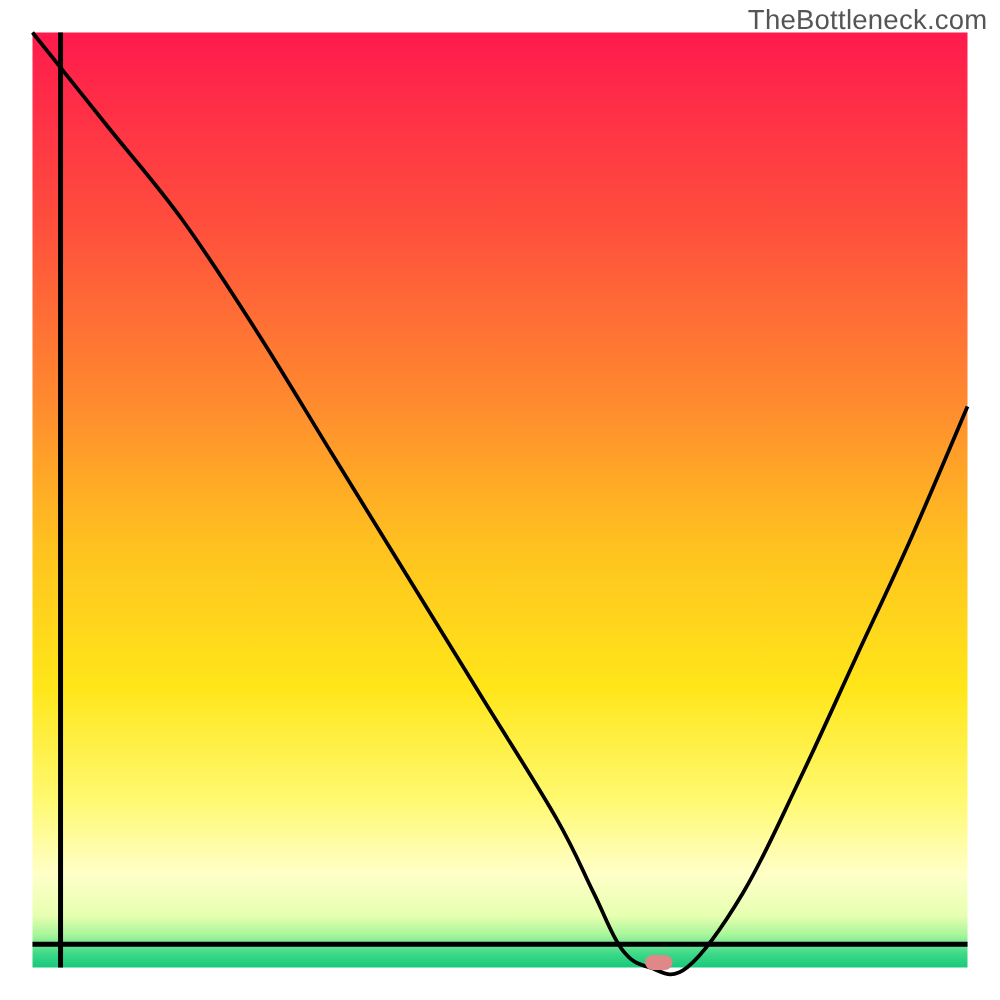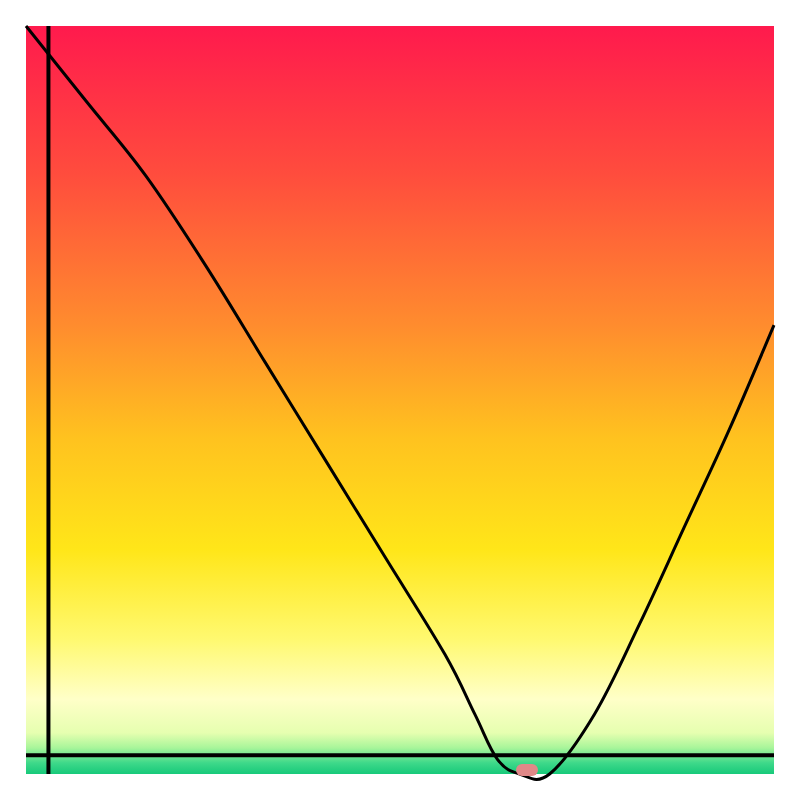--- a/index.html
+++ b/index.html
@@ -40,20 +40,21 @@
     background: #e08888;
     border-radius: 6px;
     transform: translate(-50%, -50%);
     z-index: 2;
   }
 </style>
 </head>
 <body>
 
 <div class="chart-container">
+  <div class="watermark">TheBottleneck.com</div>
   <svg class="plot" viewBox="0 0 800 800" preserveAspectRatio="none">
     <defs>
       <linearGradient id="bg-grad" x1="0" y1="0" x2="0" y2="1">
           <stop offset="0%" stop-color="#ff1a4d"></stop>
           <stop offset="20%" stop-color="#ff4d3d"></stop>
           <stop offset="40%" stop-color="#ff8c2e"></stop>
           <stop offset="55.00000000000001%" stop-color="#ffc21f"></stop>
           <stop offset="70%" stop-color="#ffe619"></stop>
           <stop offset="82%" stop-color="#fff970"></stop>
           <stop offset="90%" stop-color="#ffffc8"></stop>

